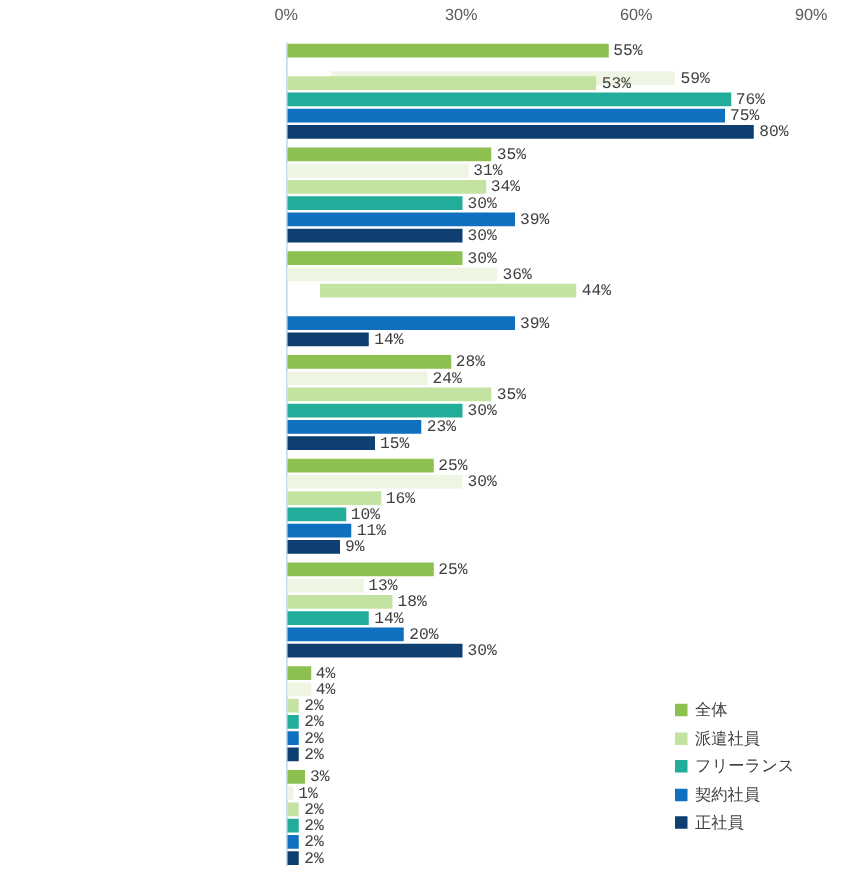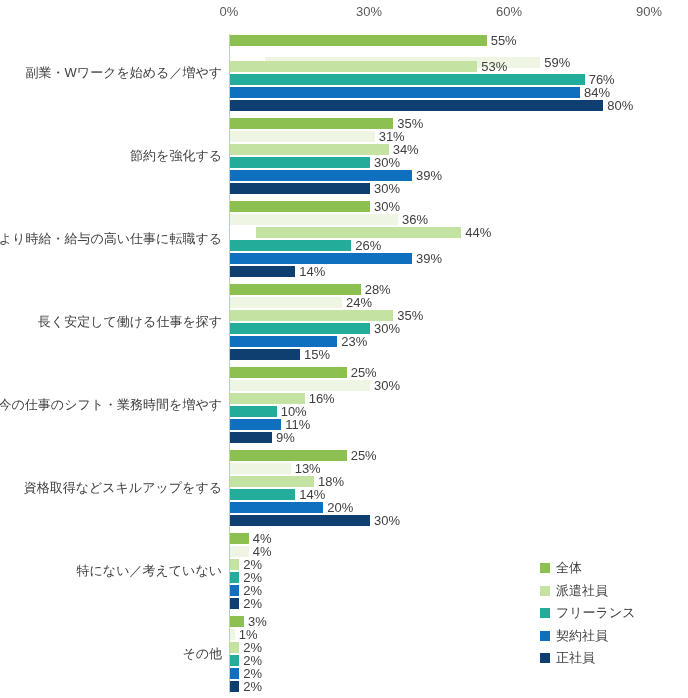--- a/index.html
+++ b/index.html
@@ -76,20 +76,21 @@
   }
   .bar {
     height: 11px;
     flex: 0 0 auto;
   }
   .val {
     margin-left: 4px;
     font-size: 13px;
     color: #404040;
     line-height: 13px;
+    font-family: Liberation Mono, monospace;
   }
   
   #legend {
     position: absolute;
     left: 540px;
     top: 557px;
   }
   .legend-item {
     display: flex;
     align-items: center;
@@ -110,51 +111,41 @@
 </head>
 <body>
 
 <div id="stage">
   <div id="x-ticks">
       <div class="tick" style="left: 0px;">0%</div>
       <div class="tick" style="left: 140px;">30%</div>
       <div class="tick" style="left: 280px;">60%</div>
       <div class="tick" style="left: 420px;">90%</div>
     </div>
-  <div id="cat-labels">
-      <div class="cat-label" style="top: 0px;">副業・Wワークを始める／増やす</div>
-      <div class="cat-label" style="top: 83px;">節約を強化する</div>
-      <div class="cat-label" style="top: 166px;">より時給・給与の高い仕事に転職する</div>
-      <div class="cat-label" style="top: 249px;">長く安定して働ける仕事を探す</div>
-      <div class="cat-label" style="top: 332px;">今の仕事のシフト・業務時間を増やす</div>
-      <div class="cat-label" style="top: 415px;">資格取得などスキルアップをする</div>
-      <div class="cat-label" style="top: 498px;">特にない／考えていない</div>
-      <div class="cat-label" style="top: 581px;">その他</div>
-    </div>
   <div id="plot">
     <div id="axis-line"></div>
   <div class="bar-row" style="top: 0px;">
         <div class="bar" style="width: 256.667px; background: rgb(140, 193, 82);"></div>
         <span class="val">55%</span>
       </div>
       <div class="bar-row" style="top: 22px; padding-left: 35px;">
         <div class="bar" style="width: 275.333px; background: rgb(238, 246, 227);"></div>
         <span class="val">59%</span>
       </div>
       <div class="bar-row" style="top: 26px;">
         <div class="bar" style="width: 247.333px; background: rgb(196, 226, 161);"></div>
         <span class="val">53%</span>
       </div>
       <div class="bar-row" style="top: 39px;">
         <div class="bar" style="width: 354.667px; background: rgb(33, 173, 153);"></div>
         <span class="val">76%</span>
       </div>
       <div class="bar-row" style="top: 52px;">
         <div class="bar" style="width: 350px; background: rgb(15, 112, 192);"></div>
-        <span class="val">84%</span>
+        <span class="val">75%</span>
       </div>
       <div class="bar-row" style="top: 65px;">
         <div class="bar" style="width: 373.333px; background: rgb(14, 63, 112);"></div>
         <span class="val">80%</span>
       </div>
       <div class="bar-row" style="top: 83px;">
         <div class="bar" style="width: 163.333px; background: rgb(140, 193, 82);"></div>
         <span class="val">35%</span>
       </div>
       <div class="bar-row" style="top: 96px;">
@@ -181,24 +172,20 @@
         <div class="bar" style="width: 140px; background: rgb(140, 193, 82);"></div>
         <span class="val">30%</span>
       </div>
       <div class="bar-row" style="top: 179px;">
         <div class="bar" style="width: 168px; background: rgb(238, 246, 227);"></div>
         <span class="val">36%</span>
       </div>
       <div class="bar-row" style="top: 192px; margin-left: 26px;">
         <div class="bar" style="width: 205.333px; background: rgb(196, 226, 161);"></div>
         <span class="val">44%</span>
-      </div>
-      <div class="bar-row" style="top: 205px;">
-        <div class="bar" style="width: 121.333px; background: rgb(33, 173, 153);"></div>
-        <span class="val">26%</span>
       </div>
       <div class="bar-row" style="top: 218px;">
         <div class="bar" style="width: 182px; background: rgb(15, 112, 192);"></div>
         <span class="val">39%</span>
       </div>
       <div class="bar-row" style="top: 231px;">
         <div class="bar" style="width: 65.3333px; background: rgb(14, 63, 112);"></div>
         <span class="val">14%</span>
       </div>
       <div class="bar-row" style="top: 249px;">

